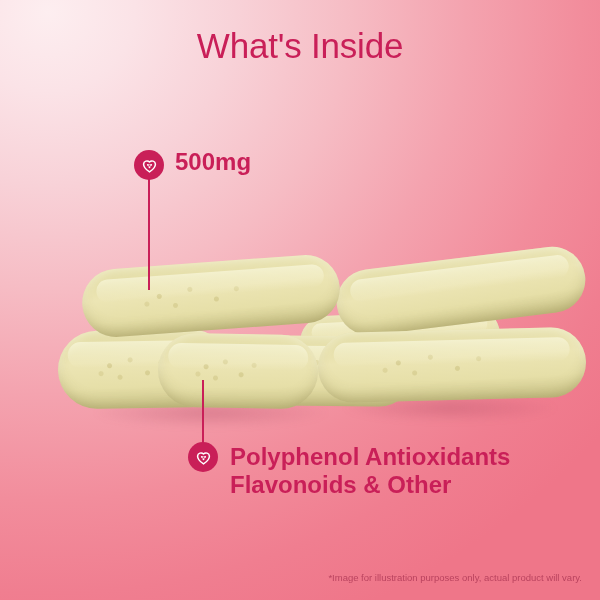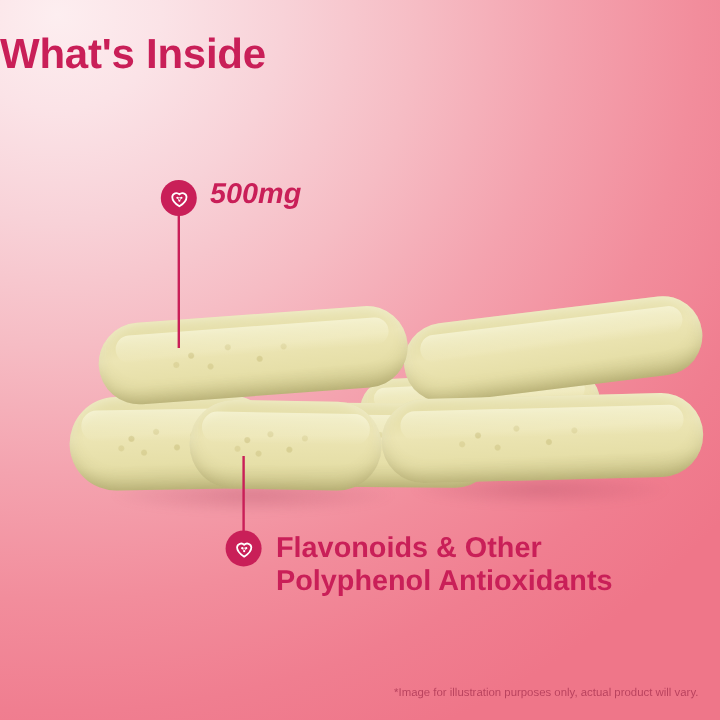--- a/index.html
+++ b/index.html
@@ -17,22 +17,22 @@
         #f6bcc4 42%,
         #f4a3af 58%,
         #f28d9c 74%,
         #f07e90 88%,
         #ef7689 100%);
   }
 
   
   .title{
     position:absolute;left:0;right:0;top:26px;
-    text-align:left;
-    font-size:35px;font-weight:bold;
+    text-align:center;
+    font-size:35px;font-weight:normal;
     letter-spacing:-0.2px;
     color:#c91f58;
     white-space:nowrap;
   }
 
   
   .pile{position:absolute;left:0;top:0;width:600px;height:600px;}
 
   .cap{
     position:absolute;
@@ -90,21 +90,21 @@
   }
   .ctext{
     position:absolute;
     color:#c91f58;font-weight:bold;font-size:24px;line-height:1.18;
     white-space:nowrap;z-index:25;
   }
 
   
   #badge1{left:134px;top:150px;}
   #leader1{left:148px;top:178px;height:112px;}
-  #text1{left:175px;top:148px;font-style:italic;}
+  #text1{left:175px;top:148px;}
 
   
   #badge2{left:188px;top:442px;}
   #leader2{left:202px;top:380px;height:64px;}
   #text2{left:230px;top:443px;}
 
   
   .footnote{
     position:absolute;right:18px;bottom:17px;
     font-size:9.5px;color:#b03a57;opacity:.85;
@@ -152,20 +152,20 @@
     <div class="badge" id="badge2">
       <svg width="17" height="17" viewBox="0 0 24 24" aria-hidden="true">
         <path d="M12 21s-8.4-5.2-8.4-11A4.9 4.9 0 0 1 12 7.1 4.9 4.9 0 0 1 20.4 10c0 5.8-8.4 11-8.4 11z" fill="none" stroke="#ffffff" stroke-width="2.1" stroke-linejoin="round"></path>
         <circle cx="9.6" cy="11" r="1.25" fill="#ffffff"></circle>
         <circle cx="14.4" cy="11" r="1.25" fill="#ffffff"></circle>
         <circle cx="12" cy="14.6" r="1.25" fill="#ffffff"></circle>
         <path d="M9.6 11 L12 14.6 M14.4 11 L12 14.6 M9.6 11 L14.4 11" stroke="#ffffff" stroke-width="0.9"></path>
       </svg>
     </div>
     <div class="ctext" id="text2">
+      <div>Polyphenol Antioxidants</div>
       <div>Flavonoids &amp; Other</div>
-      <div>Polyphenol Antioxidants</div>
     </div>
   </div>
 
   <div class="footnote">*Image for illustration purposes only, actual product will vary.</div>
 
 </div>
 
 </body></html>

